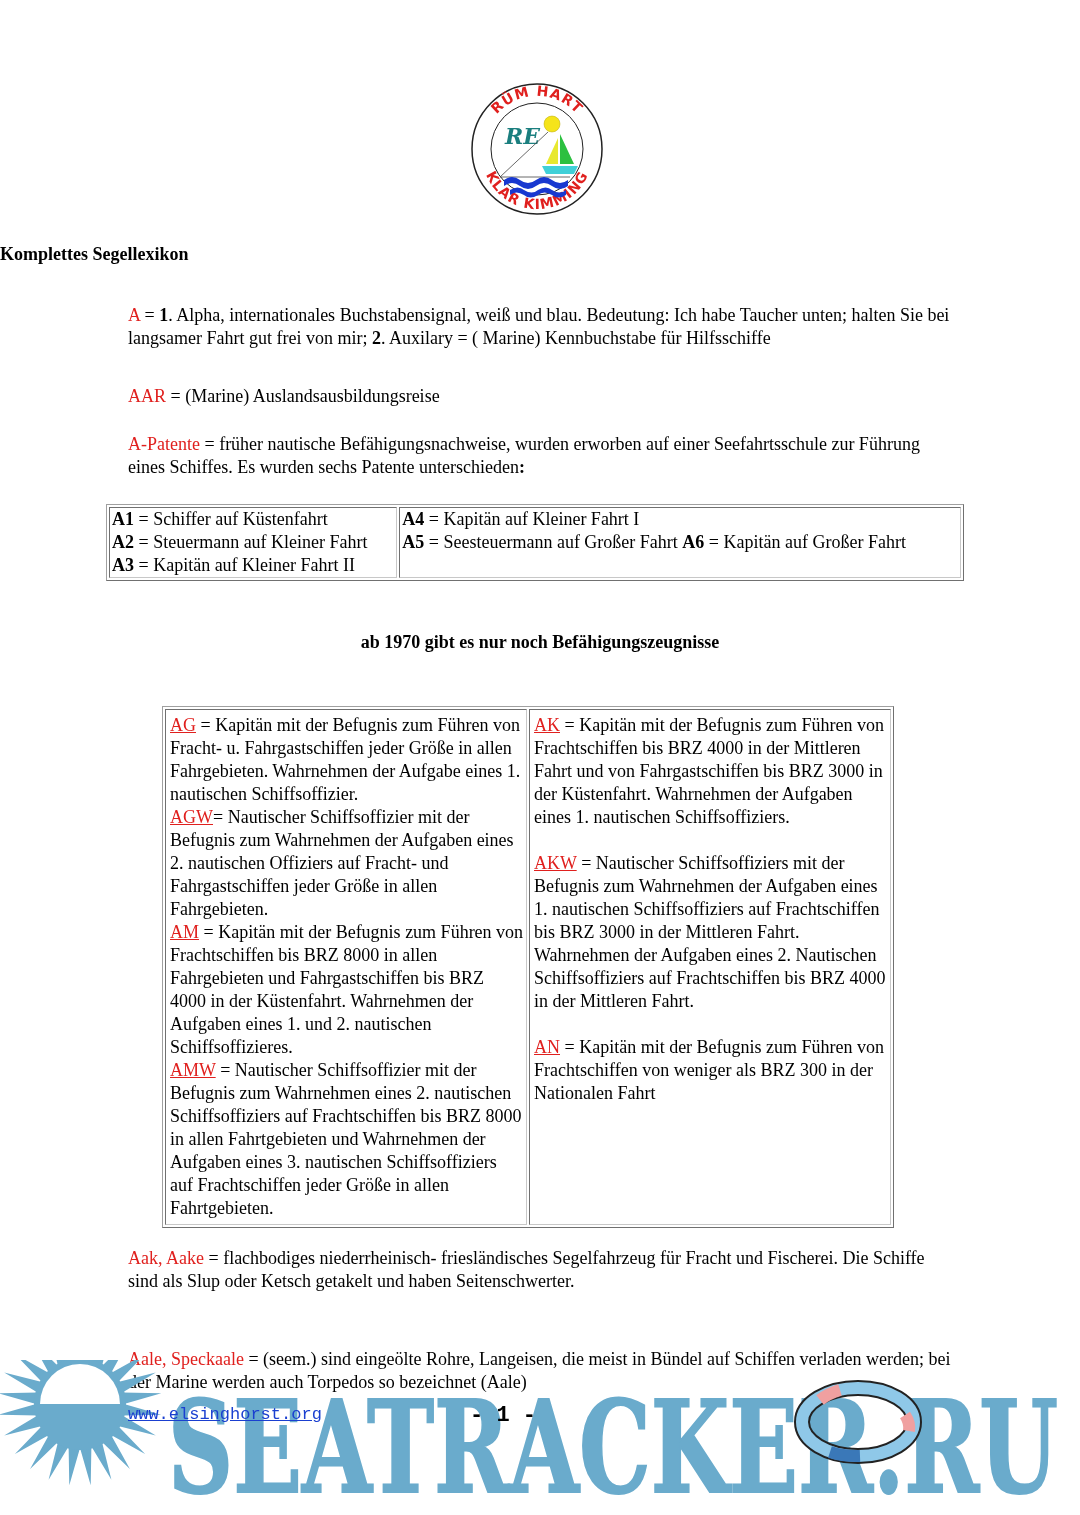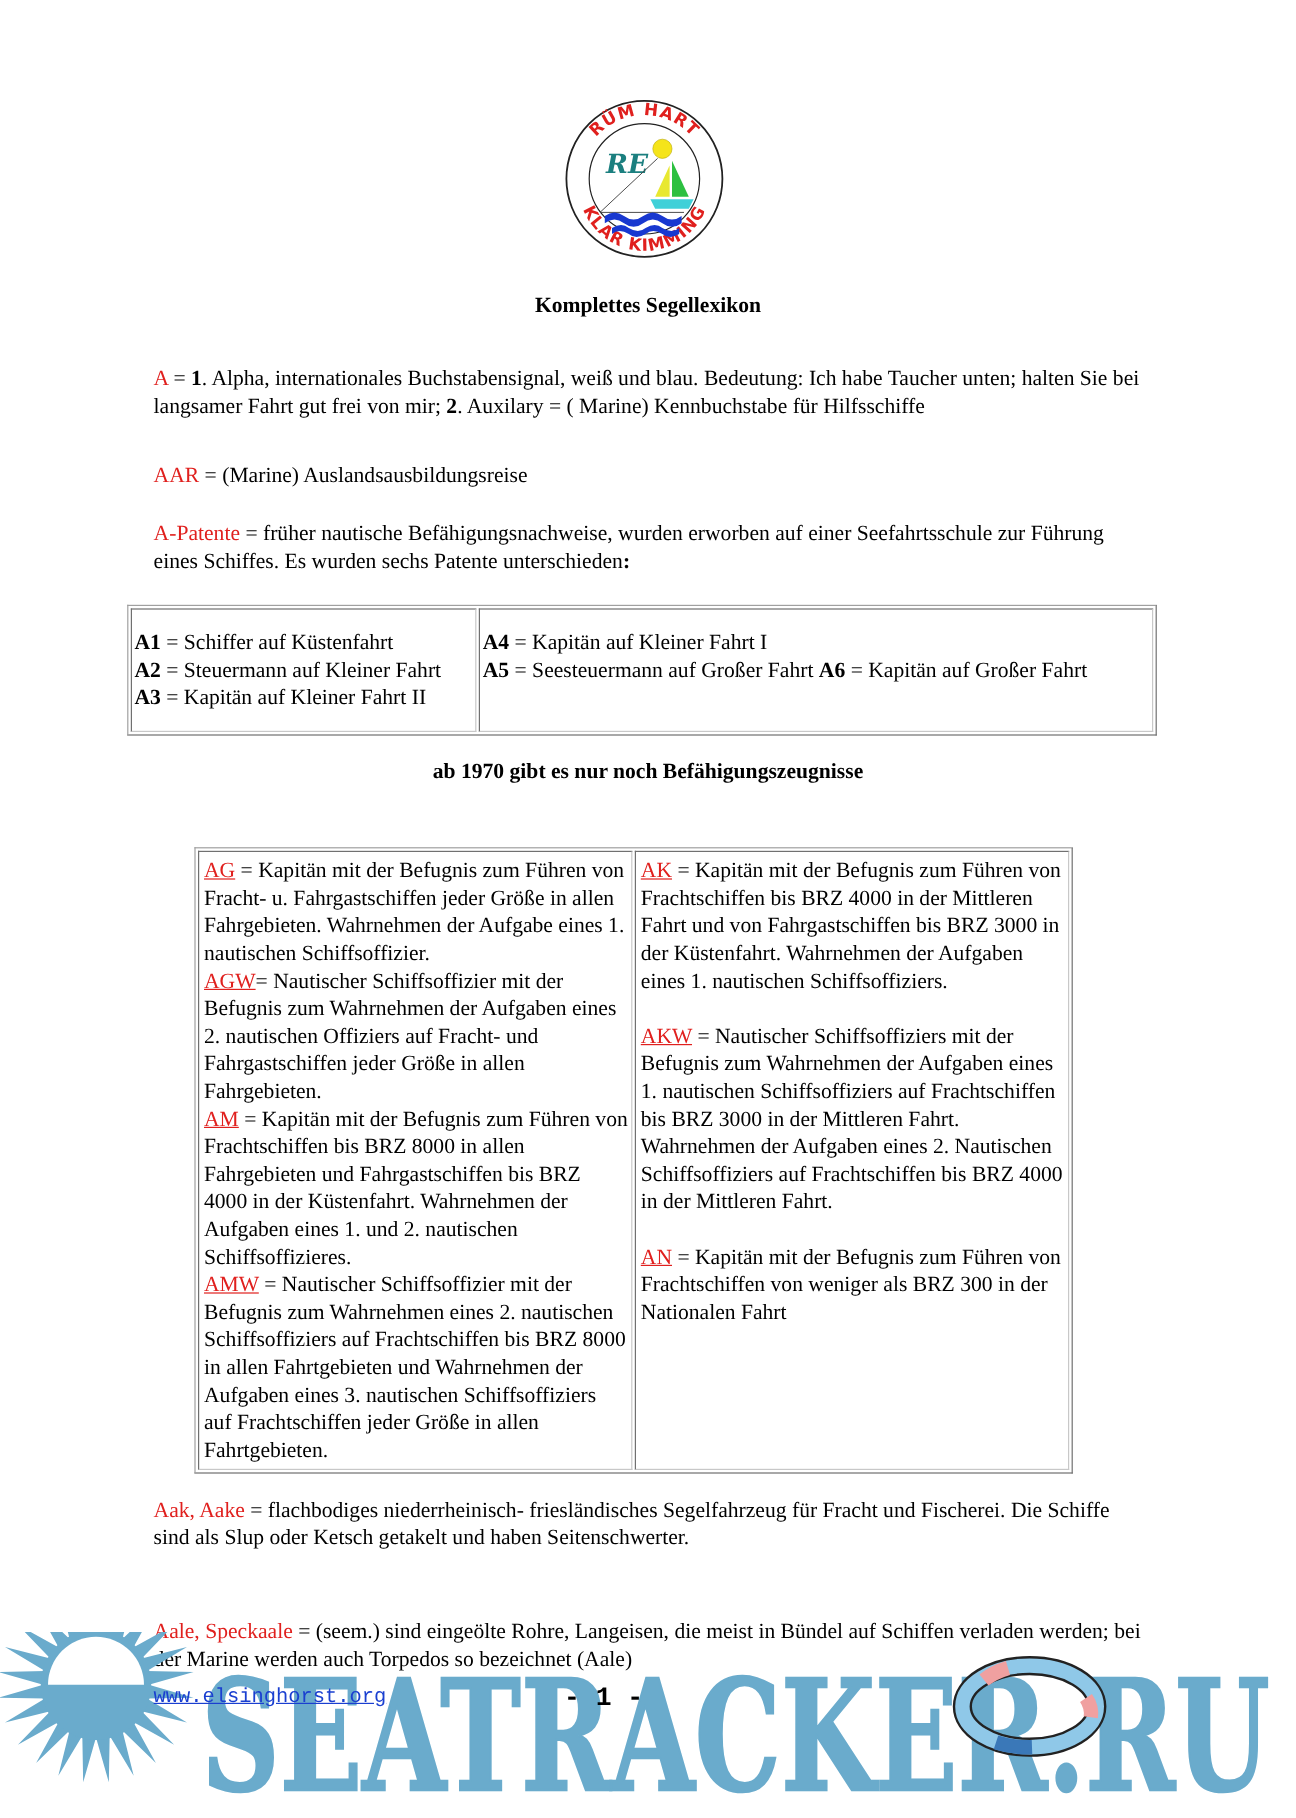--- a/index.html
+++ b/index.html
@@ -2,33 +2,33 @@
 <html><head>
 <meta charset="utf-8">
 <style>
   html, body { margin: 0; padding: 0; background: #ffffff; }
   body { width: 1080px; height: 1515px; position: relative; overflow: hidden;
          font-family: "Liberation Serif", "DejaVu Serif", serif; color: #000; }
   .page { position: absolute; left: 0; top: 0; width: 1080px; height: 1515px; }
 
   .logo { position: absolute; left: 470px; top: 82px; width: 134px; height: 134px; }
 
-  .doc-title { position: absolute; left: 0; width: 1080px; top: 244px; text-align: center;
+  .doc-title { position: absolute; left: 0; width: 1080px; top: 244px; text-align: left;
                font-weight: bold; font-size: 18px; }
 
   .para { position: absolute; left: 128px; width: 830px; font-size: 18px; line-height: 23px; }
   .term { color: #e0201e; }
   .b { font-weight: bold; }
 
   table.patents { position: absolute; left: 106px; top: 504px; width: 858px;
                   border-collapse: separate; border-spacing: 2px;
                   border: 1px solid #a0a0a0; border-right-color:#707070; border-bottom-color:#707070;
                   font-size: 18px; line-height: 23px; }
   table.patents td { border: 1px solid #707070; border-right-color:#c8c8c8; border-bottom-color:#c8c8c8;
-                     vertical-align: top; padding: 16px 2px; }
+                     vertical-align: top; padding: 0 2px; }
   .subhead { position: absolute; left: 0; width: 1080px; top: 610px; text-align: center;
              font-weight: bold; font-size: 18px; margin-top: 22px; }
 
   table.zeugnisse { position: absolute; left: 162px; top: 706px; width: 732px;
                     border-collapse: separate; border-spacing: 2px;
                     border: 1px solid #a0a0a0; border-right-color:#707070; border-bottom-color:#707070;
                     font-size: 18px; line-height: 23px; }
   table.zeugnisse td { border: 1px solid #707070; border-right-color:#c8c8c8; border-bottom-color:#c8c8c8;
                        vertical-align: top; padding: 4px 2px 4px 4px; width: 50%; }
   .link-term { color: #e0201e; text-decoration: underline; }

